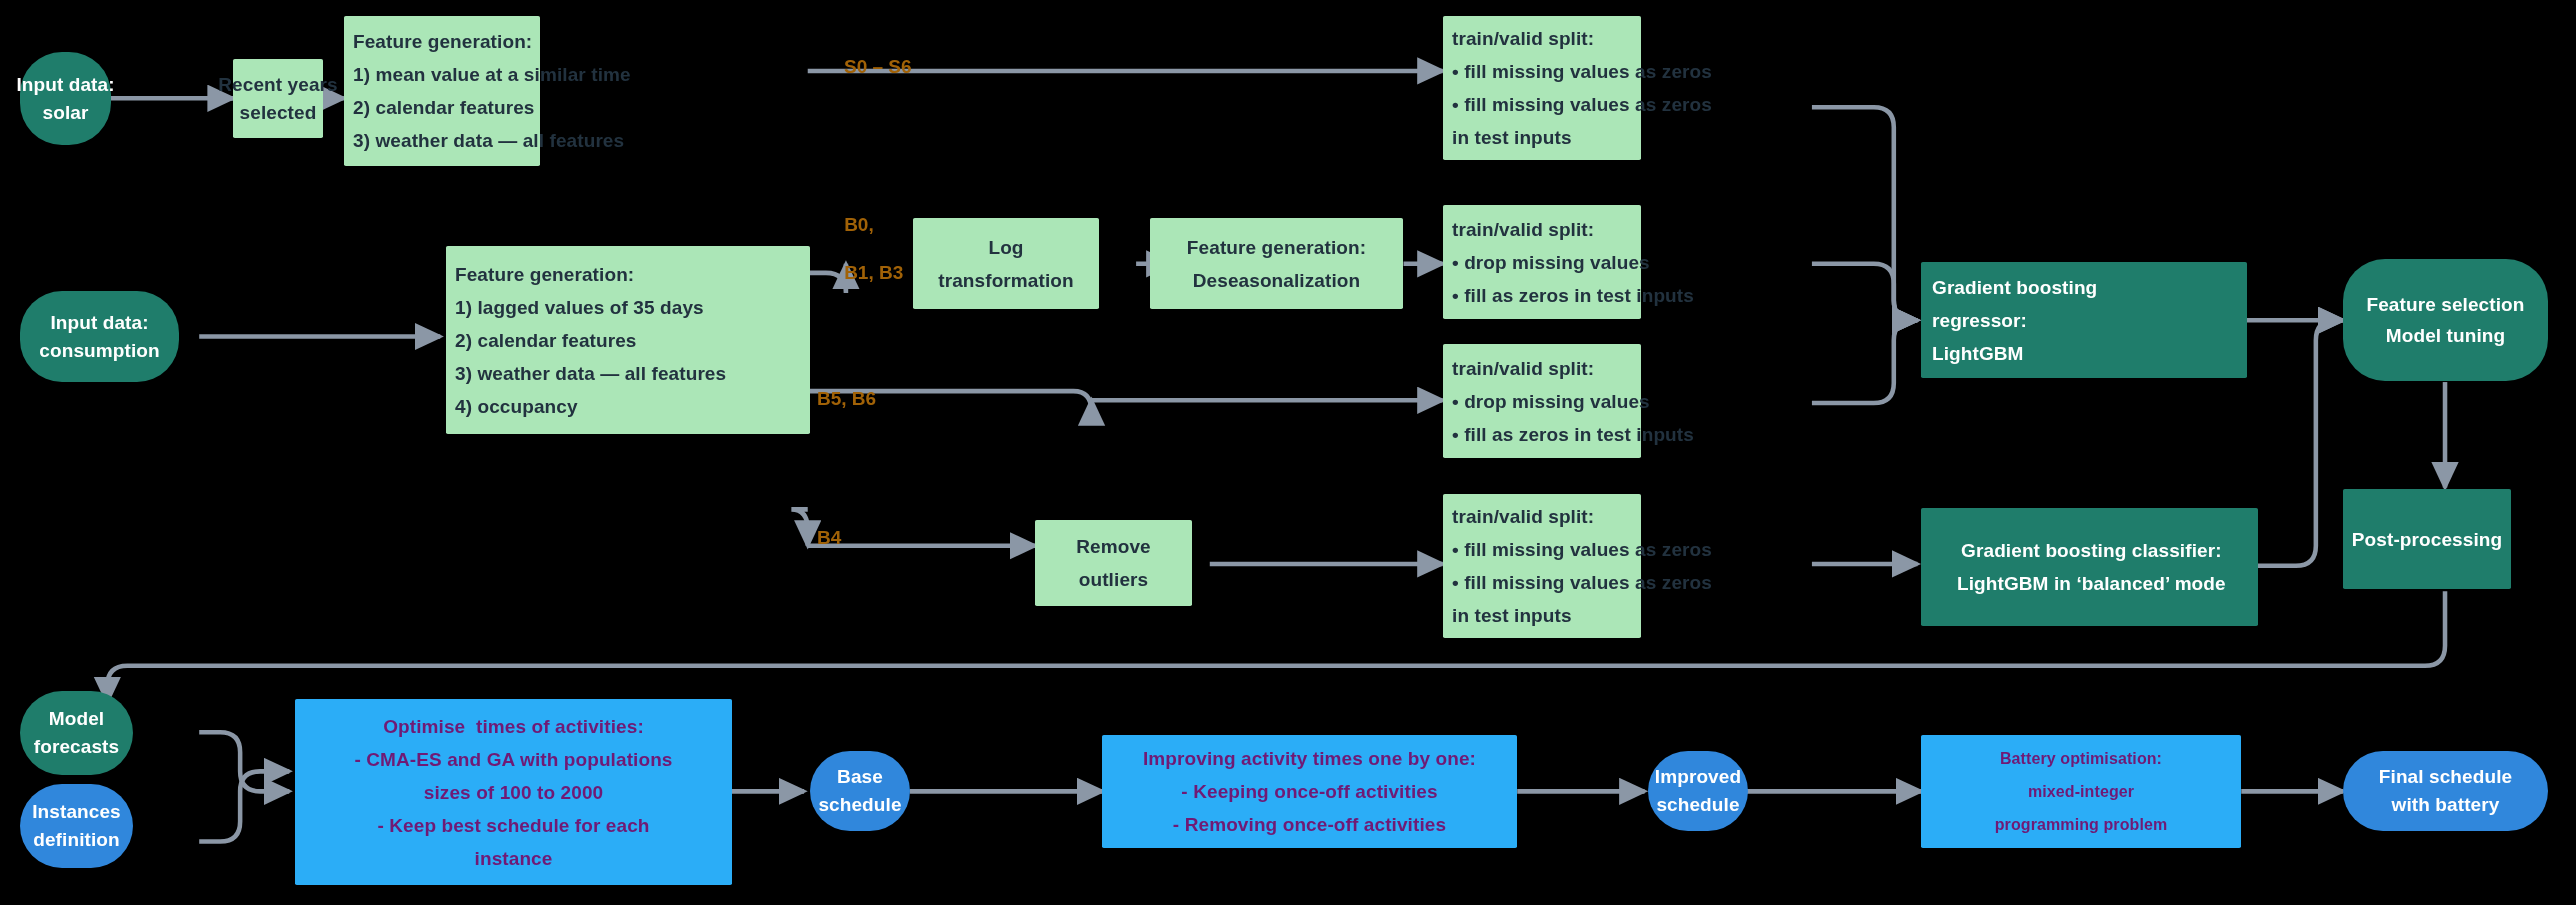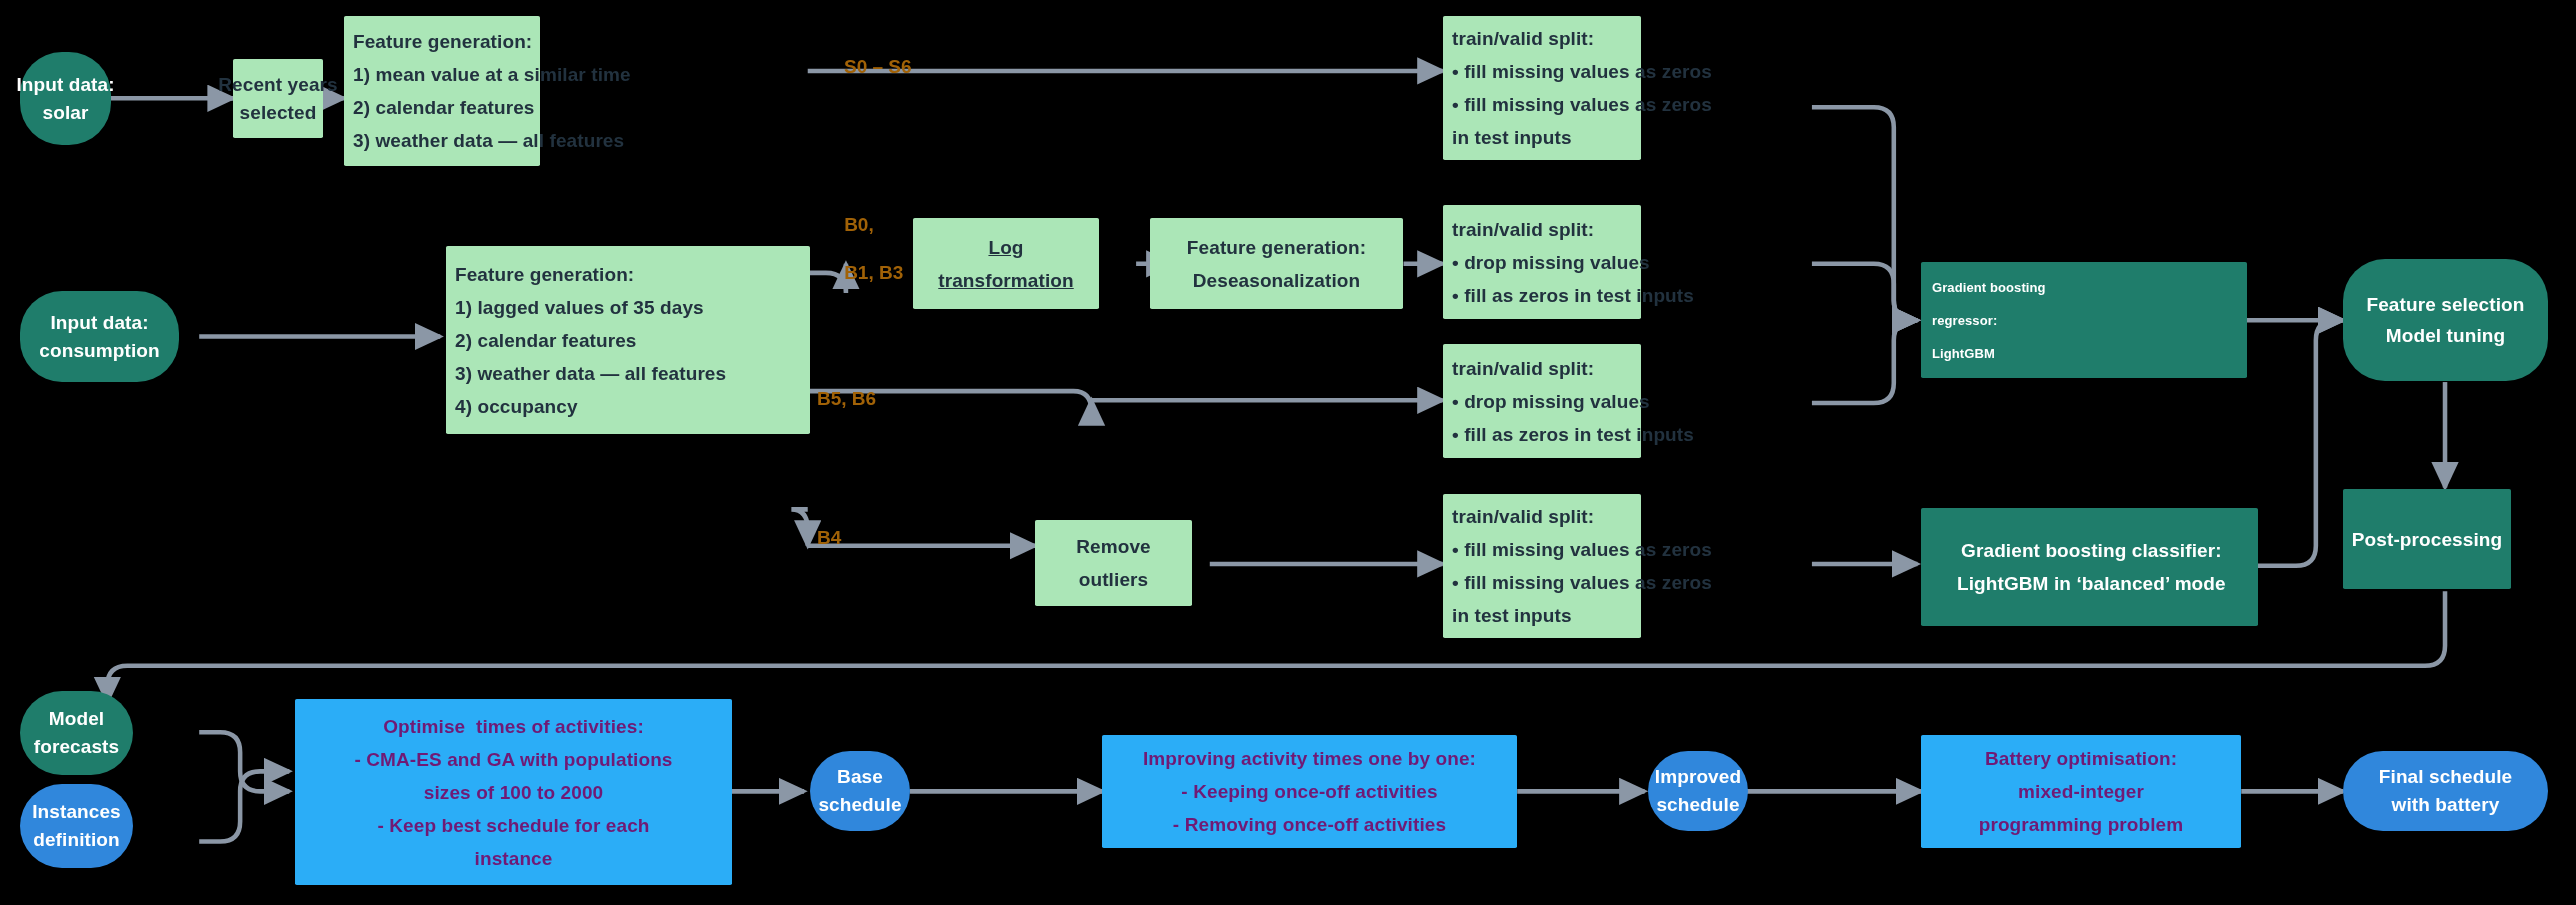--- a/index.html
+++ b/index.html
@@ -111,21 +111,21 @@
   </div>
 
   <div class="node rect lgreen lft" style="left:446px;top:246px;width:364px;height:188px;font-size:19px;line-height:33px;padding:5.5px 7.3px 5.5px 9px;">
     <span class="ln">Feature generation:</span>
     <span class="ln">1) lagged values of 35 days</span>
     <span class="ln">2) calendar features</span>
     <span class="ln">3) weather data — all features</span>
     <span class="ln">4) occupancy</span>
   </div>
 
-  <div class="node rect lgreen ctr" style="left:913px;top:218px;width:186px;height:91px;font-size:19px;line-height:33px;padding:0 7.3px;text-decoration:underline;">
+  <div class="node rect lgreen ctr" style="left:913px;top:218px;width:186px;height:91px;font-size:19px;line-height:33px;padding:0 7.3px;">
     <span class="ln">Log</span>
     <span class="ln">transformation</span>
   </div>
 
   <div class="node rect lgreen ctr" style="left:1150px;top:218px;width:253px;height:91px;font-size:19px;line-height:33px;padding:0 7.3px;">
     <span class="ln">Feature generation:</span>
     <span class="ln">Deseasonalization</span>
   </div>
 
   <div class="node rect lgreen lft" style="left:1443px;top:205px;width:198px;height:114px;font-size:19px;line-height:33px;padding:5.5px 7.3px 5.5px 9px;">
@@ -145,21 +145,21 @@
     <span class="ln">• fill missing values as zeros</span>
     <span class="ln">• fill missing values as zeros</span>
     <span class="ln">in test inputs</span>
   </div>
 
   <div class="node rect lgreen ctr" style="left:1035px;top:520px;width:157px;height:86px;font-size:19px;line-height:33px;padding:0 7.3px;">
     <span class="ln">Remove</span>
     <span class="ln">outliers</span>
   </div>
 
-  <div class="node rect teal lft" style="left:1921px;top:262px;width:326px;height:116px;font-size:13px;line-height:33px;padding:5.5px 7.3px 5.5px 11px;">
+  <div class="node rect teal lft" style="left:1921px;top:262px;width:326px;height:116px;font-size:19px;line-height:33px;padding:5.5px 7.3px 5.5px 11px;">
     <span class="ln">Gradient boosting</span>
     <span class="ln">regressor:</span>
     <span class="ln">LightGBM</span>
   </div>
 
   <div class="node rect teal lft" style="left:1921px;top:508px;width:337px;height:118px;font-size:19px;line-height:33px;padding:5.5px 7.3px 5.5px 11px;align-items:center;">
     <span class="ln">Gradient boosting classifier:</span>
     <span class="ln">LightGBM in ‘balanced’ mode</span>
   </div>
 
@@ -199,21 +199,21 @@
     <span class="ln">Improving activity times one by one:</span>
     <span class="ln">- Keeping once-off activities</span>
     <span class="ln">- Removing once-off activities</span>
   </div>
 
   <div class="node pill dblue" style="left:1648px;top:751px;width:100px;height:80px;font-size:19px;line-height:28px;padding:0 5.5px;">
     <span class="ln">Improved</span>
     <span class="ln">schedule</span>
   </div>
 
-  <div class="node rect blue ctr" style="left:1921px;top:735px;width:320px;height:113px;font-size:19px;line-height:33px;padding:0 9px;">
+  <div class="node rect blue ctr" style="left:1921px;top:735px;width:320px;height:113px;font-size:16px;line-height:33px;padding:0 9px;">
     <span class="ln">Battery optimisation:</span>
     <span class="ln">mixed-integer</span>
     <span class="ln">programming problem</span>
   </div>
 
   <div class="node pill dblue" style="left:2343px;top:751px;width:205px;height:80px;font-size:19px;line-height:28px;padding:0 7.3px;">
     <span class="ln">Final schedule</span>
     <span class="ln">with battery</span>
   </div>
 

